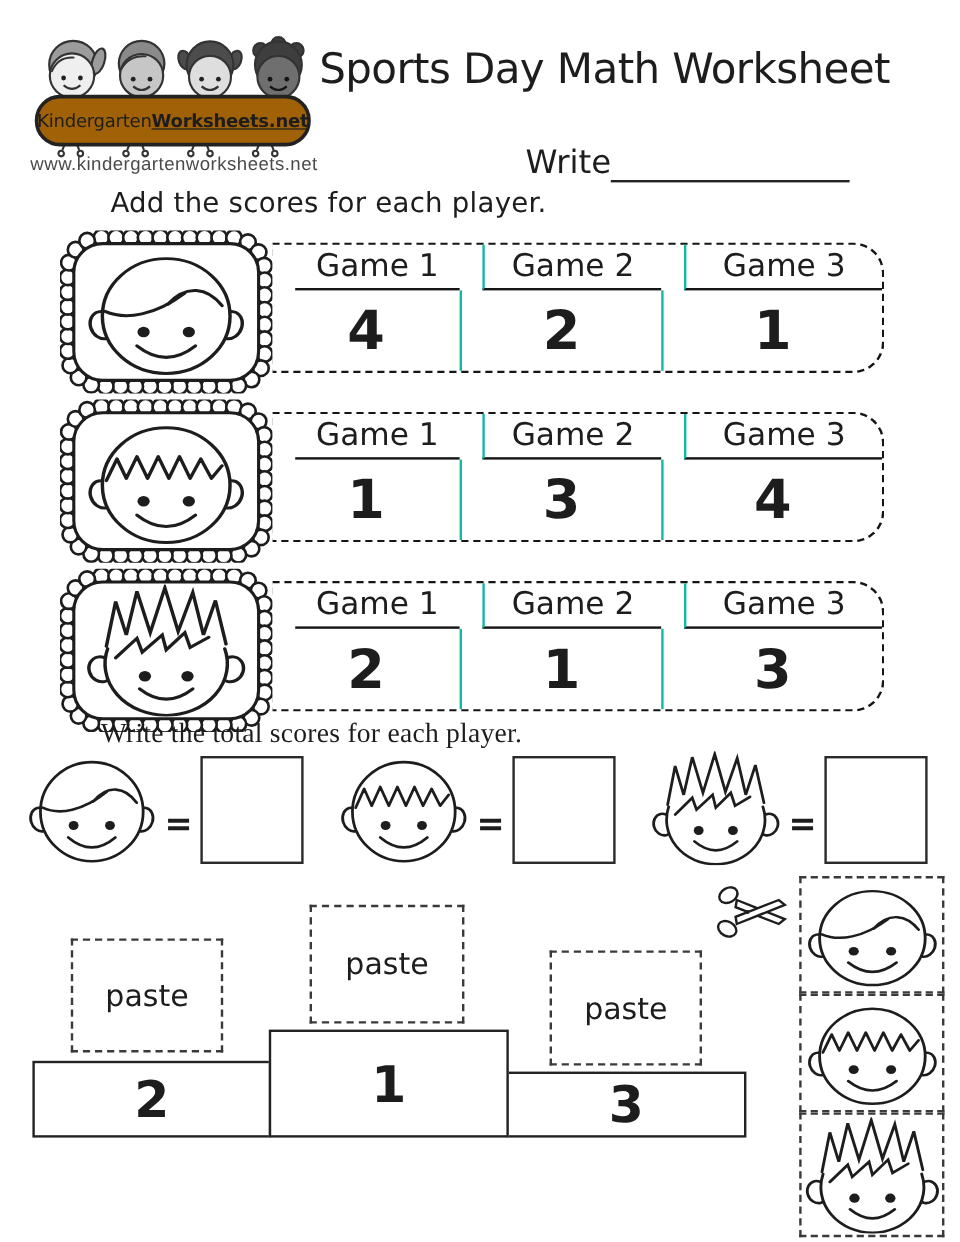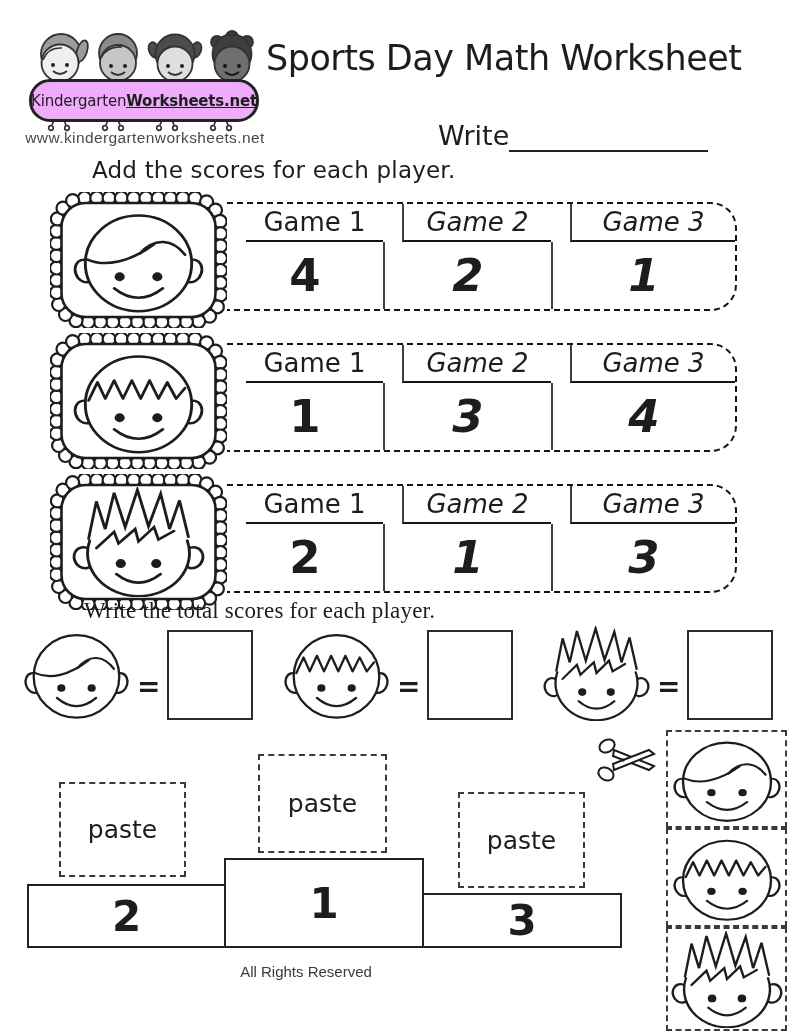--- a/index.html
+++ b/index.html
@@ -6,21 +6,21 @@
   html,body { background:#fff; }
   body {
     width:800px; height:1035px; position:relative; overflow:hidden;
     font-family:"DejaVu Sans", sans-serif; color:#1d1d1d;
   }
   .abs { position:absolute; }
 
   
   .logo-heads { left:33px; top:26px; width:224px; height:62px; }
   .logo-banner {
-    left:29px; top:79px; width:230px; height:43px; background:#f0abfc;
+    left:29px; top:79px; width:230px; height:43px; background:#a16207;
     border:3px solid #222; border-radius:21px; z-index:2;
     display:flex; align-items:center; justify-content:center; white-space:nowrap;
     font-size:15px; letter-spacing:-0.2px;
   }
   .logo-banner .lt-reg { font-weight:400; }
   .logo-banner .lt-bold { font-weight:700;text-decoration:underline; }
   .logo-feet { left:42px; top:119px; width:204px; height:14px; z-index:1; }
   .logo-url {
     left:18px; top:129px; width:254px; text-align:center;
     font-family:Liberation Sans, sans-serif; font-size:15.5px; color:#4a4a4a; letter-spacing:0.4px;
@@ -50,21 +50,21 @@
     display:grid; grid-template-columns:156px 168px 1fr; grid-template-rows:38px 1fr;
   }
   .th {
     display:flex; align-items:center; justify-content:center;
     font-size:26px; border-bottom:2px solid #151515;margin-left:19px;
   }
   .td {
     display:flex; align-items:center; justify-content:center;
     font-size:45px; font-weight:600; line-height:1;
   }
-  .cdiv { border-left:2px solid #404040;font-style:italic; }
+  .cdiv { border-left:2px solid #14b8a6; }
 
   
   .totals-row { left:0; top:624px; width:800px; height:106px; }
   .total-face { position:absolute; top:2px; }
   .tf-1 { left:23px; } .tf-2 { left:283px; } .tf-3 { left:543px; }
   .equals { position:absolute; top:46px; font-size:28px; font-weight:900; }
   .eq-1 { left:137px; } .eq-2 { left:397px; } .eq-3 { left:657px; }
   .answer-box { position:absolute; top:6px; width:86px; height:90px; border:2.5px solid #2a2a2a; background:#fff; }
   .ab-1 { left:167px; } .ab-2 { left:427px; } .ab-3 { left:687px; }
 
@@ -459,14 +459,13 @@
       </svg>
   </div>
   <div class="cutout co-3">
     <svg width="112" height="97" viewBox="0 0 120 115" preserveAspectRatio="none">
         <use href="#faceC"></use>
       </svg>
   </div>
 </div>
 
 <div class="abs footer">
-  <div>All Rights Reserved</div>
 </div>
 
 </body></html>

